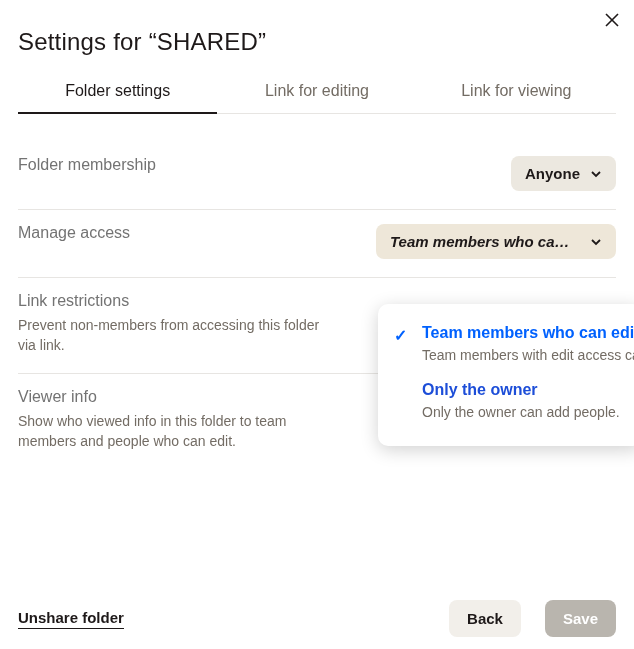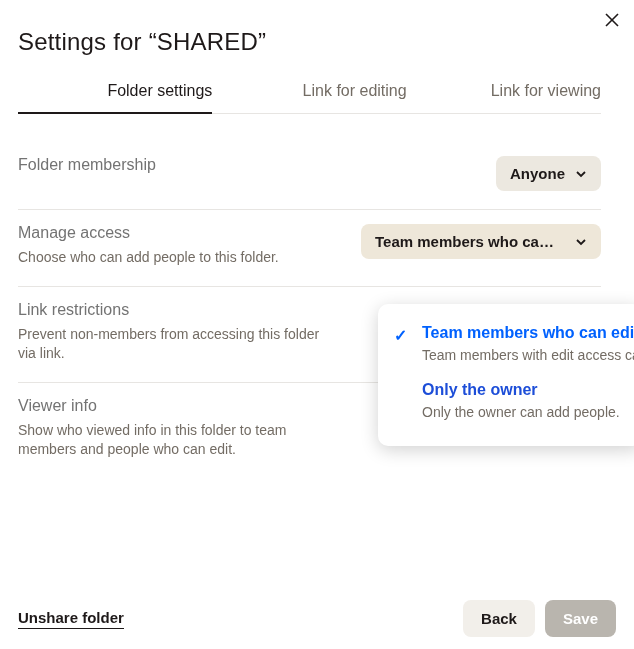--- a/index.html
+++ b/index.html
@@ -8,21 +8,21 @@
     padding: 0;
     width: 634px;
     height: 649px;
     font-family: -apple-system, BlinkMacSystemFont, "Segoe UI", Helvetica, Arial, sans-serif;
     color: #1e1919;
     background: #fff;
     overflow: hidden;
     position: relative;
   }
   .container {
-    padding: 18px 33px 0 18px;
+    padding: 18px 18px 0 18px;
     height: 100%;
     position: relative;
   }
   .close {
     position: absolute;
     top: 6px;
     right: 8px;
     width: 28px;
     height: 28px;
     display: flex;
@@ -38,21 +38,21 @@
     letter-spacing: 0.2px;
   }
   .tabs {
     display: flex;
     gap: 0;
     border-bottom: 1px solid #e7e5e2;
     margin-bottom: 28px;
   }
   .tab {
     flex: 1;
-    text-align: right;
+    text-align: center;
     padding-bottom: 12px;
     font-size: 16px;
     color: #736c64;
     cursor: pointer;
     border-bottom: 2px solid transparent;
     margin-bottom: -1px;
   }
   .tab.active {
     color: #1e1919;
     font-weight: 500;
@@ -142,21 +142,21 @@
   .unshare {
     font-size: 15px;
     font-weight: 600;
     color: #1e1919;
     border-bottom: 1px solid #1e1919;
     padding-bottom: 2px;
     cursor: pointer;
   }
   .footer-buttons {
     display: flex;
-    gap: 10px;
+    gap: 24px;
   }
   .btn {
     border: none;
     border-radius: 8px;
     padding: 10px 18px;
     font-size: 15px;
     font-weight: 600;
     cursor: pointer;
   }
   .btn-back { background: #f2efea; color: #1e1919; }
@@ -198,20 +198,21 @@
     top: 8px;
     color: #0061fe;
     font-weight: 700;
   }
   .truncate {
     max-width: 185px;
     overflow: hidden;
     text-overflow: ellipsis;
     white-space: nowrap;
     display: inline-block;
+    font-style: italic;
   }
 </style>
 </head>
 <body>
 
 <div class="container">
 
   <div class="close">
     <svg viewBox="0 0 16 16" stroke="#1e1919" stroke-width="1.6" fill="none">
       <line x1="2" y1="2" x2="14" y2="14"></line>
@@ -235,21 +236,20 @@
       <span>Anyone</span>
       <svg class="chevron" viewBox="0 0 12 12" fill="none" stroke="#1e1919" stroke-width="1.8">
           <polyline points="2,4 6,8 10,4"></polyline>
         </svg>
     </button>
   </div>
 
   <div class="section">
     <div class="section-left">
       <div class="section-title">Manage access</div>
-      <div class="section-desc">Choose who can add people to this folder.</div>
     </div>
     <button class="select-btn wide">
       <span class="truncate">Team members who ca…</span>
       <svg class="chevron" viewBox="0 0 12 12" fill="none" stroke="#1e1919" stroke-width="1.8">
           <polyline points="2,4 6,8 10,4"></polyline>
         </svg>
     </button>
   </div>
 
   <div class="section">

